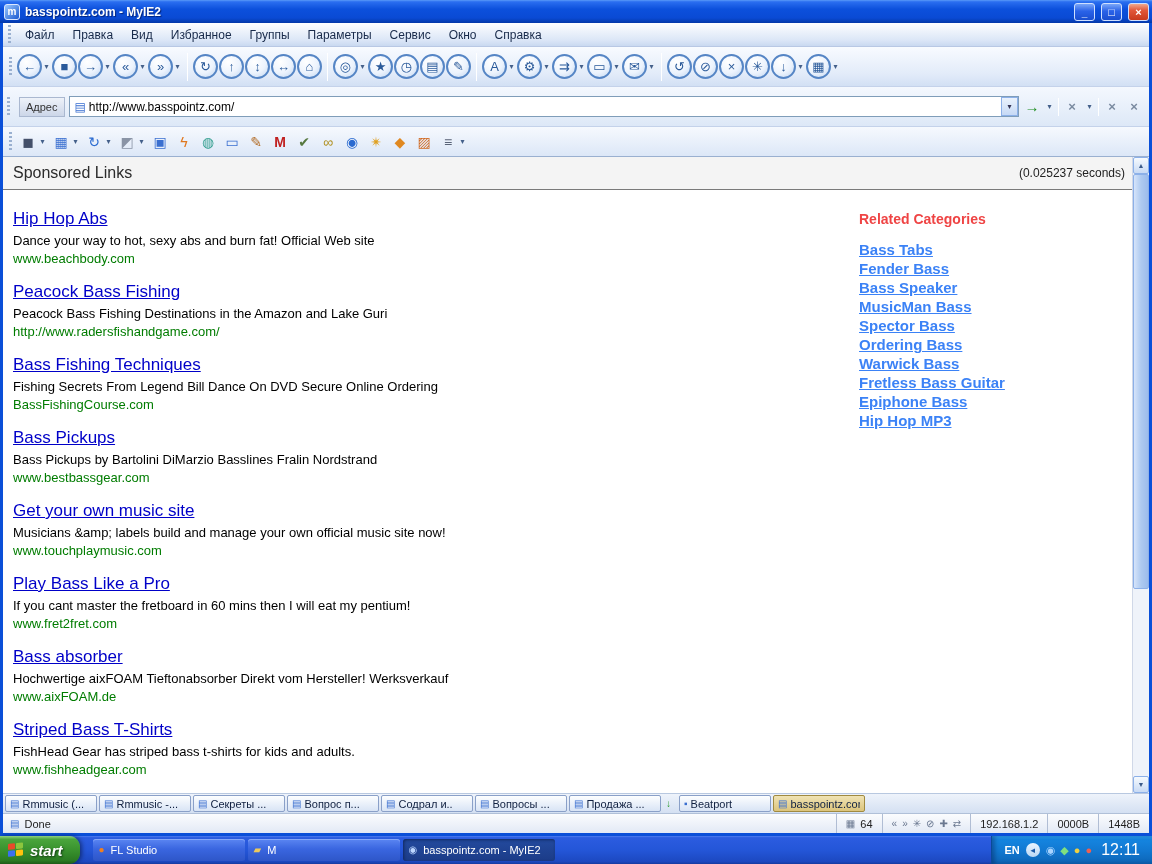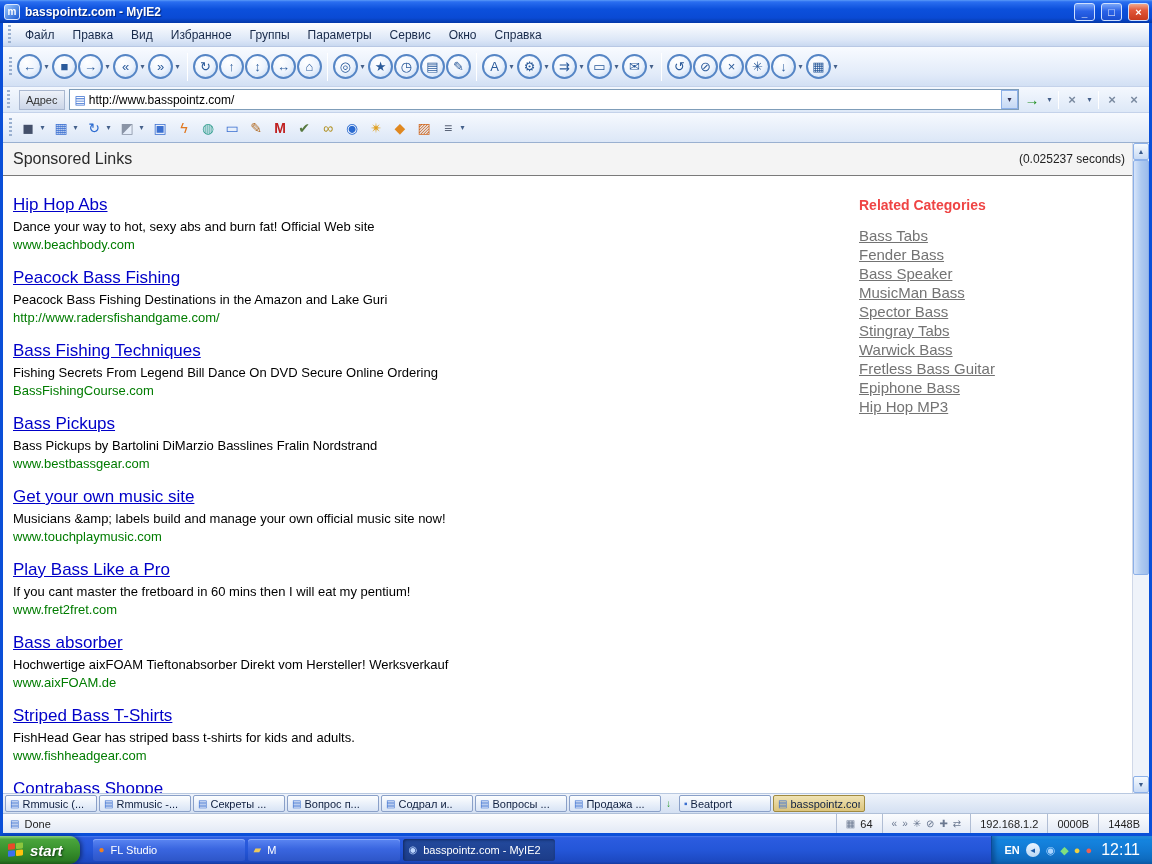--- a/index.html
+++ b/index.html
@@ -27,21 +27,21 @@
   
   .toolbar1{height:40px;background:linear-gradient(180deg,#f8fbff,#e2ebf9 70%,#d2e0f4);border-bottom:1px solid #c4d2ea;display:flex;align-items:center;padding:0 4px;flex:none;}
   .tgroup{display:inline-flex;align-items:center;gap:1px;}
   .tsep{width:1px;height:28px;background:#afc0da;border-right:1px solid #fff;margin:0 5px;flex:none;}
   .cbtn{display:inline-flex;align-items:center;cursor:pointer;}
   .circle{width:25px;height:25px;border-radius:50%;border:2px solid #5585c5;background:radial-gradient(circle at 35% 28%,#ffffff 0%,#ecf3fd 55%,#c2d6f0 100%);color:#2a5a9a;font-size:13px;line-height:1;display:flex;align-items:center;justify-content:center;}
   .caret{font-size:8px;color:#44608a;width:9px;text-align:center;cursor:pointer;}
   .caret:empty{display:none;}
 
   
-  .addressbar{height:26px;background:linear-gradient(180deg,#f4f8fe,#dde8f7);border-bottom:1px solid #c4d2ea;display:flex;align-items:center;padding:0 6px 0 2px;gap:4px;flex:none;}
+  .addressbar{height:40px;background:linear-gradient(180deg,#f4f8fe,#dde8f7);border-bottom:1px solid #c4d2ea;display:flex;align-items:center;padding:0 6px 0 2px;gap:4px;flex:none;}
   .addr-label{font-size:11px;color:#333;background:linear-gradient(#eef2f9,#ccd6e8);border:1px solid #aab8d0;padding:0 6px;height:20px;display:inline-flex;align-items:center;}
   .addr-field{flex:1;height:21px;background:#fff;border:1px solid #7f9db9;display:flex;align-items:center;padding-left:2px;}
   .addr-favicon{font-size:12px;color:#3a6fd0;margin:0 3px;}
   .addr-input{flex:1;border:none;outline:none;font-size:12px;color:#000;height:17px;background:#fff;}
   .addr-drop{width:17px;height:19px;background:linear-gradient(#eaf2fd,#c6d9f5);border:1px solid #8cb0e8;display:flex;align-items:center;justify-content:center;font-size:8px;color:#335;cursor:pointer;flex:none;}
   .abtn{display:inline-flex;width:18px;height:18px;align-items:center;justify-content:center;font-size:13px;cursor:pointer;}
   .abtn.go{color:#1f8f1f;font-weight:bold;font-size:15px;}
   .abtn.gray{color:#7a8aa0;font-weight:bold;}
   .vsep{width:1px;height:18px;background:#afc0da;border-right:1px solid #fff;flex:none;}
 
@@ -57,21 +57,21 @@
   .sponsored-title{font-size:16px;color:#2b2b2b;flex:1;}
   .timing{font-size:12px;color:#222;}
   .results{position:absolute;left:10px;top:52px;width:830px;}
   .result{margin-bottom:15px;}
   .result-title{font-size:17px;line-height:20px;color:#0000c8;text-decoration:underline;display:inline-block;margin-bottom:4px;cursor:pointer;}
   .result-desc{font-size:13px;line-height:16px;color:#000;margin-bottom:2px;}
   .result-url{font-size:13px;line-height:16px;color:#007c00;}
   .related{position:absolute;left:856px;top:54px;width:272px;}
   .related-title{font-size:14px;font-weight:bold;color:#ef4444;margin-bottom:13px;}
   .related-item{font-size:15px;line-height:19px;}
-  .related-item a{color:#737373;text-decoration:underline;cursor:pointer;}
+  .related-item a{color:#3b82f6;text-decoration:underline;cursor:pointer;font-weight:bold;}
 
   
   .scrollbar{position:absolute;top:0;right:0;bottom:0;width:17px;background:#eff3fa;border-left:1px solid #d0d8e8;}
   .sb-btn{height:17px;background:linear-gradient(#f6fafe,#c8daf4);border:1px solid #8cb0e8;border-radius:2px;color:#3a5a8a;font-size:7px;display:flex;align-items:center;justify-content:center;cursor:pointer;}
   .sb-btn.down{position:absolute;bottom:0;left:0;right:0;}
   .sb-thumb{position:absolute;top:17px;left:0;right:0;height:415px;background:linear-gradient(90deg,#d6e4fa,#aecaf0 50%,#9cbcec);border:1px solid #8cb0e8;border-radius:2px;cursor:grab;}
 
   
   .tabbar{height:20px;background:linear-gradient(#eef3fb,#d4e0f2);border-top:1px solid #b8c8e0;display:flex;align-items:stretch;padding:1px 2px;gap:2px;flex:none;overflow:hidden;}
   .tab{display:inline-flex;align-items:center;gap:3px;padding:0 4px;width:92px;flex:none;overflow:hidden;border:1px solid #8aa0c8;background:linear-gradient(#fdfeff,#d8e4f5);font-size:11px;color:#102040;border-radius:2px;white-space:nowrap;cursor:pointer;}
@@ -484,21 +484,21 @@
 
             <div class="related-item">
               <a>MusicMan Bass</a>
             </div>
 
             <div class="related-item">
               <a>Spector Bass</a>
             </div>
 
             <div class="related-item">
-              <a>Stingray Tabs</a>
+              <a>Ordering Bass</a>
             </div>
 
             <div class="related-item">
               <a>Warwick Bass</a>
             </div>
 
             <div class="related-item">
               <a>Fretless Bass Guitar</a>
             </div>
 

